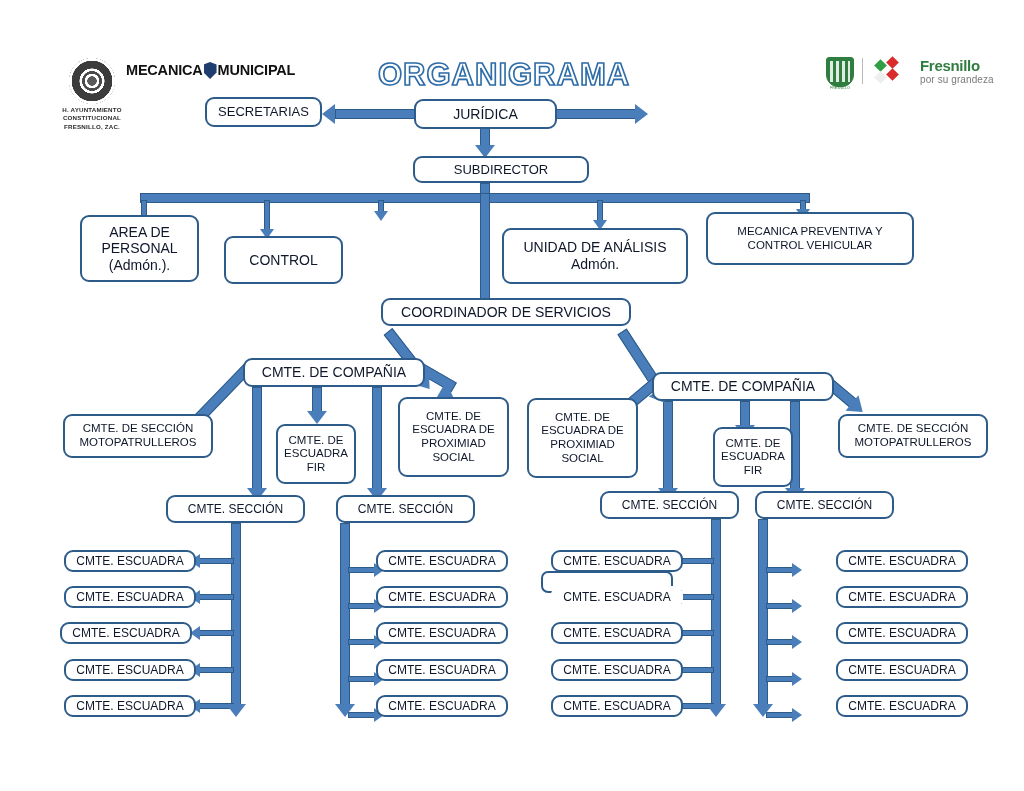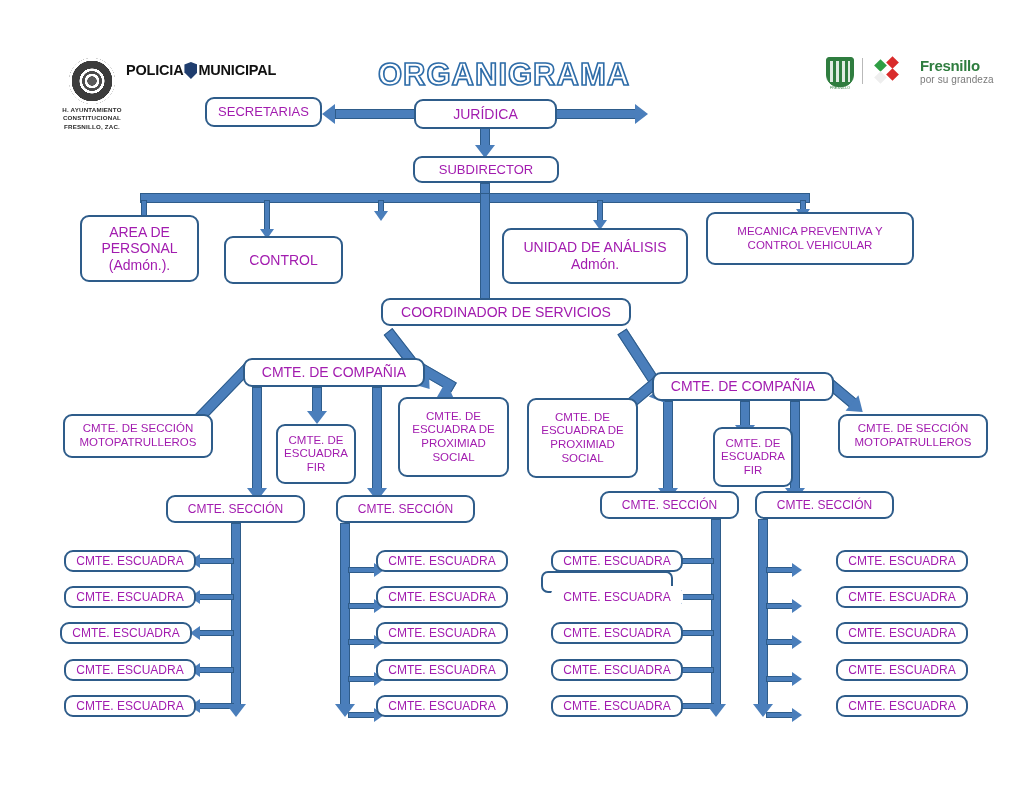--- a/index.html
+++ b/index.html
@@ -8,21 +8,21 @@
     font-family:"Liberation Sans", sans-serif;
     overflow:hidden;position:relative;
   }
   #stage{position:absolute;left:0;top:0;width:1024px;height:791px;}
 
   
   .box{
     position:absolute;box-sizing:border-box;
     border:2px solid #2e5c8a;border-radius:9px;background:#ffffff;
     display:flex;align-items:center;justify-content:center;text-align:center;
-    color:#a21caf;line-height:1.18;z-index:5;padding:1px 3px;
+    color:#0f172a;line-height:1.18;z-index:5;padding:1px 3px;
   }
   .box span{display:block;width:100%;}
   .f14{font-size:14px;}
   .f13{font-size:13px;}
   .f12{font-size:12px;}
   .f11{font-size:11.5px;}
 
   
   .bar{position:absolute;background:#4a7ebb;border:1px solid #2e5c8a;box-sizing:border-box;z-index:2;}
   .bar.v{width:10px;}
@@ -84,21 +84,21 @@
 <div id="stage">
 
   <div class="seal" style="left:52px;top:58px;width:80px;">
     <div class="seal-emblem"></div>
     <div class="seal-cap">H. AYUNTAMIENTO</div>
     <div class="seal-cap" style="margin-top:0">CONSTITUCIONAL</div>
     <div class="seal-cap" style="margin-top:0">FRESNILLO, ZAC.</div>
   </div>
 
   <div class="pm" style="left:126px;top:62px;">
-    <span>POLICIA</span><span class="pm-shield"></span><span>MUNICIPAL</span>
+    <span>MECANICA</span><span class="pm-shield"></span><span>MUNICIPAL</span>
   </div>
 
   <div class="title" style="left:378px;top:57px;">ORGANIGRAMA</div>
 
   <div class="fr" style="left:826px;top:55px;width:170px;height:38px;padding-left:32px;">
     <div class="fr-crest"></div>
     <div class="fr-crestcap">FRESNILLO</div>
     <div class="fr-div"></div>
     <div class="fr-d" style="left:50px;top:6px;background:#2f9e44;"></div>
     <div class="fr-d" style="left:62px;top:3px;background:#d92b2b;"></div>
@@ -116,21 +116,21 @@
 
   <div class="box f13" style="left:205px;top:97px;width:117px;height:30px;">
       <span>SECRETARIAS</span>
     </div>
   <div class="box f14" style="left:414px;top:99px;width:143px;height:30px;">
       <span>JURÍDICA</span>
     </div>
 
   <div class="bar v" style="left:480px;top:128px;height:20px;"></div>
   <div class="ah down" style="left:475px;top:145px;"></div>
-  <div class="box f13" style="left:413px;top:156px;width:146px;height:27px;">
+  <div class="box f13" style="left:413px;top:156px;width:176px;height:27px;">
       <span>SUBDIRECTOR</span>
     </div>
 
   <div class="bar v" style="left:480px;top:183px;height:14px;"></div>
   <div class="bar h" style="left:140px;top:193px;width:670px;"></div>
 
   <div class="bar thin" style="left:141px;top:200px;height:20px;"></div>
   <div class="ah sm down" style="left:137px;top:217px;"></div>
 
   <div class="bar thin" style="left:264px;top:200px;height:32px;"></div>

